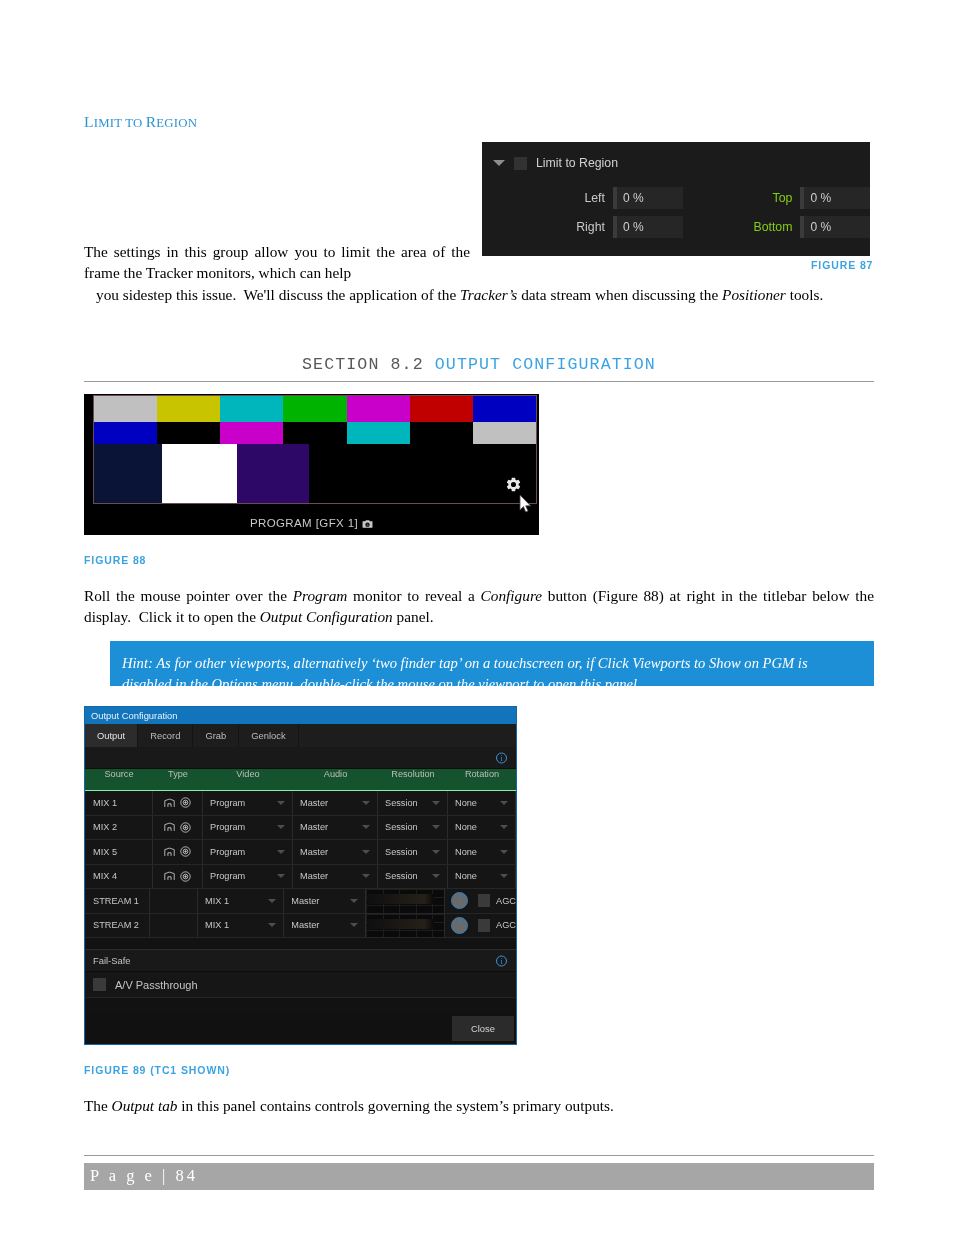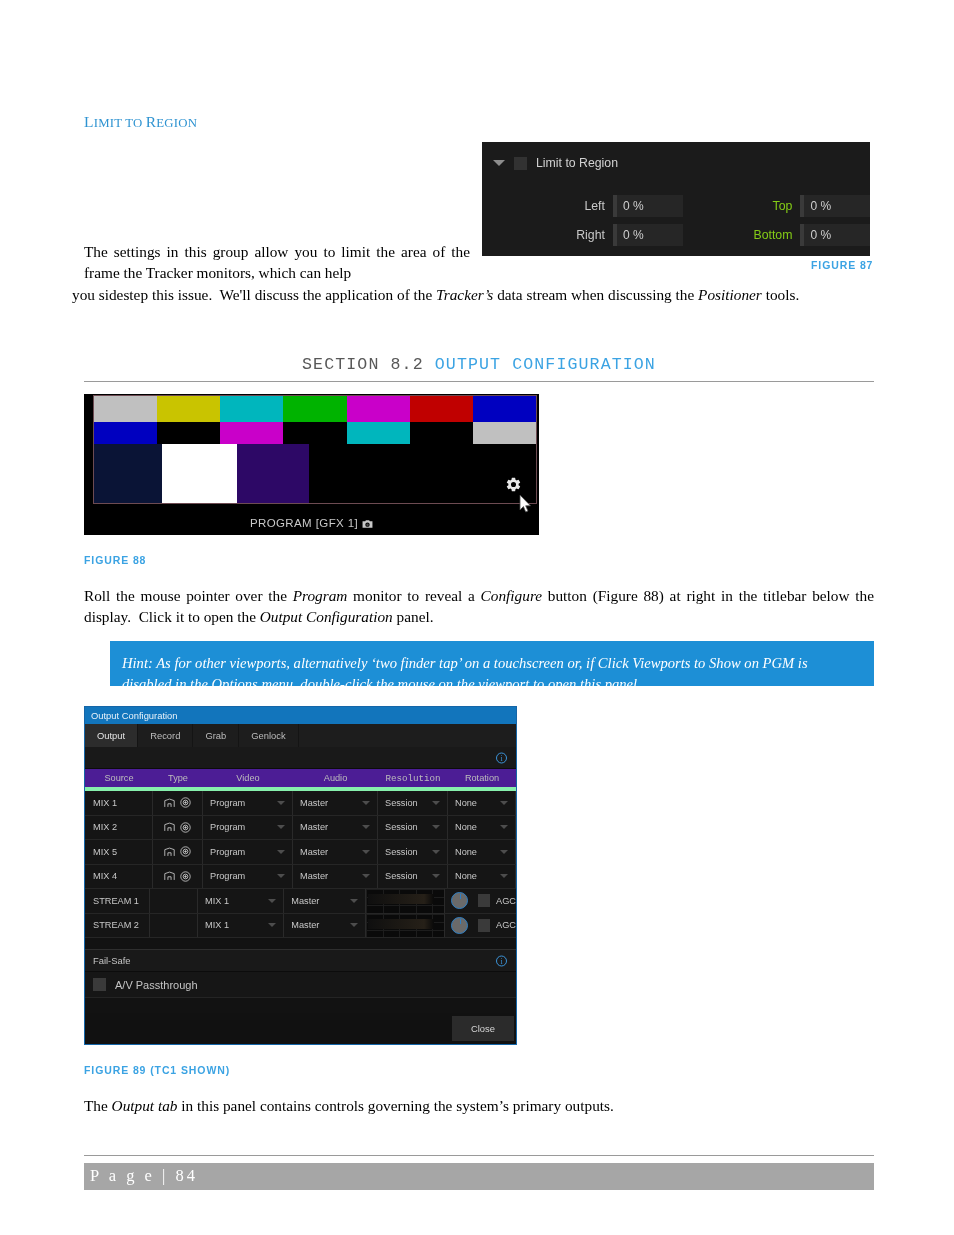--- a/index.html
+++ b/index.html
@@ -53,21 +53,21 @@
     border-top:6px solid #8d8d8d;
   }
   .chk-box {
     margin-left:9px;
     width:13px;height:13px;background:#323232;
   }
   .fig87-hdr-label {
     margin-left:9px; color:#d2d2d2; font-size:12.3px;
   }
   .lr-grid {
-    position:absolute; left:0; top:52px; width:100%;
+    position:absolute; left:0; top:44px; width:100%;
   }
   .lr-row { display:flex; height:24px; margin-bottom:5px; align-items:center; }
   .fld-lbl-left { width:140px; text-align:right; padding-right:8px; color:#c9c9c9; font-size:12.3px; }
   .fld-box {
     width:74px; height:22px; background:#262626;
     border-left:4px solid #3a3a3a;
     display:flex; align-items:center;
     padding-left:6px; color:#cfcfcf; font-size:12px;
   }
   .fld-lbl-right { width:126px; text-align:right; padding-right:8px; color:#84cc16; font-size:12.3px; }
@@ -160,22 +160,22 @@
     border-bottom:1px solid #0c0c0c;
   }
   .info-ico {
     position:absolute; right:9px; top:50%; transform:translateY(-50%);
     width:11px; height:11px; border-radius:50%;
     border:1px solid #3b93d8; color:#3b93d8;
     font-size:8px; line-height:9px; text-align:center;
     font-family:"Liberation Serif", serif;
   }
   .oc-colhdr {
-    height:22px; background:#4c1d95; display:flex; align-items:center;
-    border-bottom:4px solid #86efac;
+    height:22px; background:#14532d; display:flex; align-items:flex-start;
+    border-bottom:1px solid #86efac;
   }
   .oc-colhdr span { text-align:center; font-size:9.2px; color:#bdbdbd; }
 
   .oc-row {
     height:24.5px; display:flex; align-items:center;
     border-bottom:1px solid #262626;
     background:#151515;
   }
   .c-source { width:68px; padding-left:8px; color:#c8c8c8; font-size:9.2px;
               border-right:1px solid #2a2a2a; height:100%; display:flex; align-items:center; }
@@ -260,21 +260,21 @@
 
 <div class="page">
 
   <div class="smallcaps-head">
     <span class="big">L</span><span class="sm">IMIT TO </span><span class="big">R</span><span class="sm">EGION</span>
   </div>
 
 
   <div class="col-para" style="left:84px; top:241px; width:386px;">The settings in this group allow you to limit the area of the frame the Tracker monitors, which can help</div>
 
-  <div class="col-para" style="left:72px; top:284px; width:790px;">you sidestep this issue.&nbsp; We'll discuss the application of the <i>Tracker’s</i> data stream when discussing the <i>Positioner</i> tools.</div>
+  <div class="col-para" style="left:96px; top:284px; width:790px;">you sidestep this issue.&nbsp; We'll discuss the application of the <i>Tracker’s</i> data stream when discussing the <i>Positioner</i> tools.</div>
 
   <div class="fig87">
     <div class="fig87-hdr">
       <div class="tri-down"></div>
       <div class="chk-box"></div>
       <div class="fig87-hdr-label">Limit to Region</div>
     </div>
 
     <div class="lr-grid">
       <div class="lr-row">
@@ -362,21 +362,21 @@
 
     <div class="oc-inforow">
       <div class="info-ico">i</div>
     </div>
 
     <div class="oc-colhdr" id="oc-colhdr">
         <span style="width: 68px;">Source</span>
         <span style="width: 50px;">Type</span>
         <span style="width: 90px;">Video</span>
         <span style="width: 85px;">Audio</span>
-        <span style="width: 70px; font-family: Liberation Mono, monospace;">Resolution</span>
+        <span style="width: 70px;">Resolution</span>
         <span style="width: 68px;">Rotation</span>
       </div>
 
     <div id="oc-rows">
         <div class="oc-row">
           <div class="c-source">MIX 1</div>
           <div class="c-type">
             <svg width="11" height="10" viewBox="0 0 14 12" fill="none" stroke="#c8c8c8" stroke-width="1.1">
               <path d="M1 11 V3 L7 1 L13 3 V11"></path>
               <path d="M5 11 V7 H9 V11"></path>

